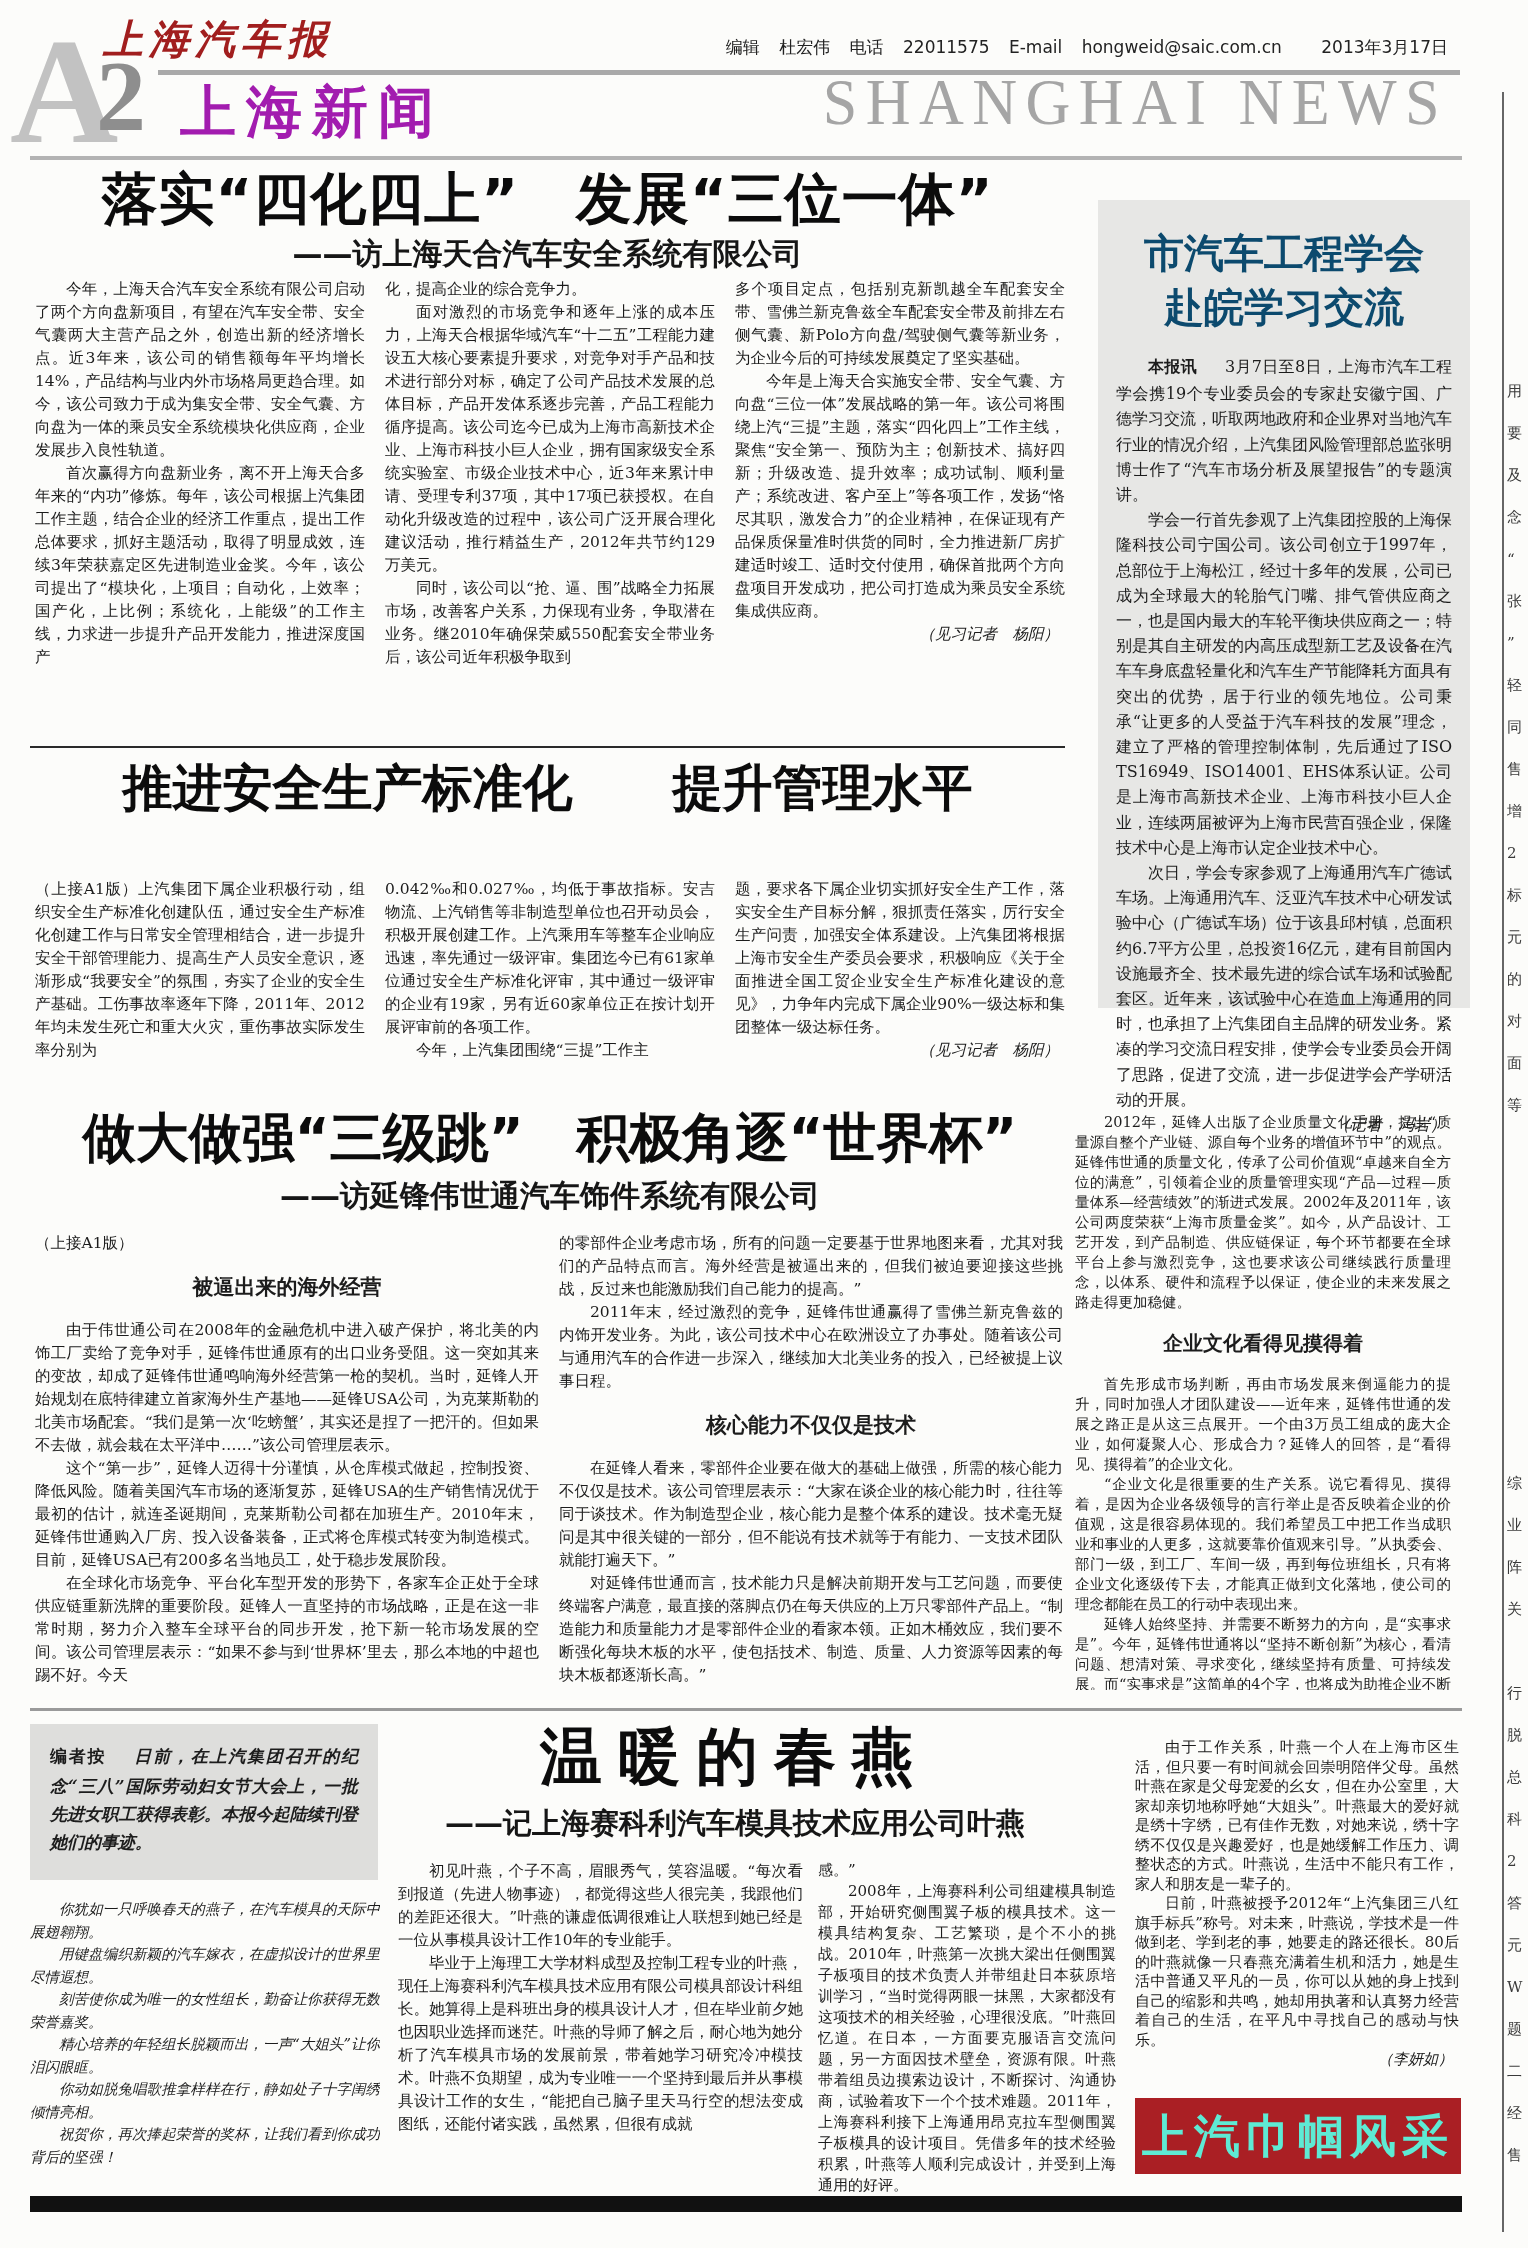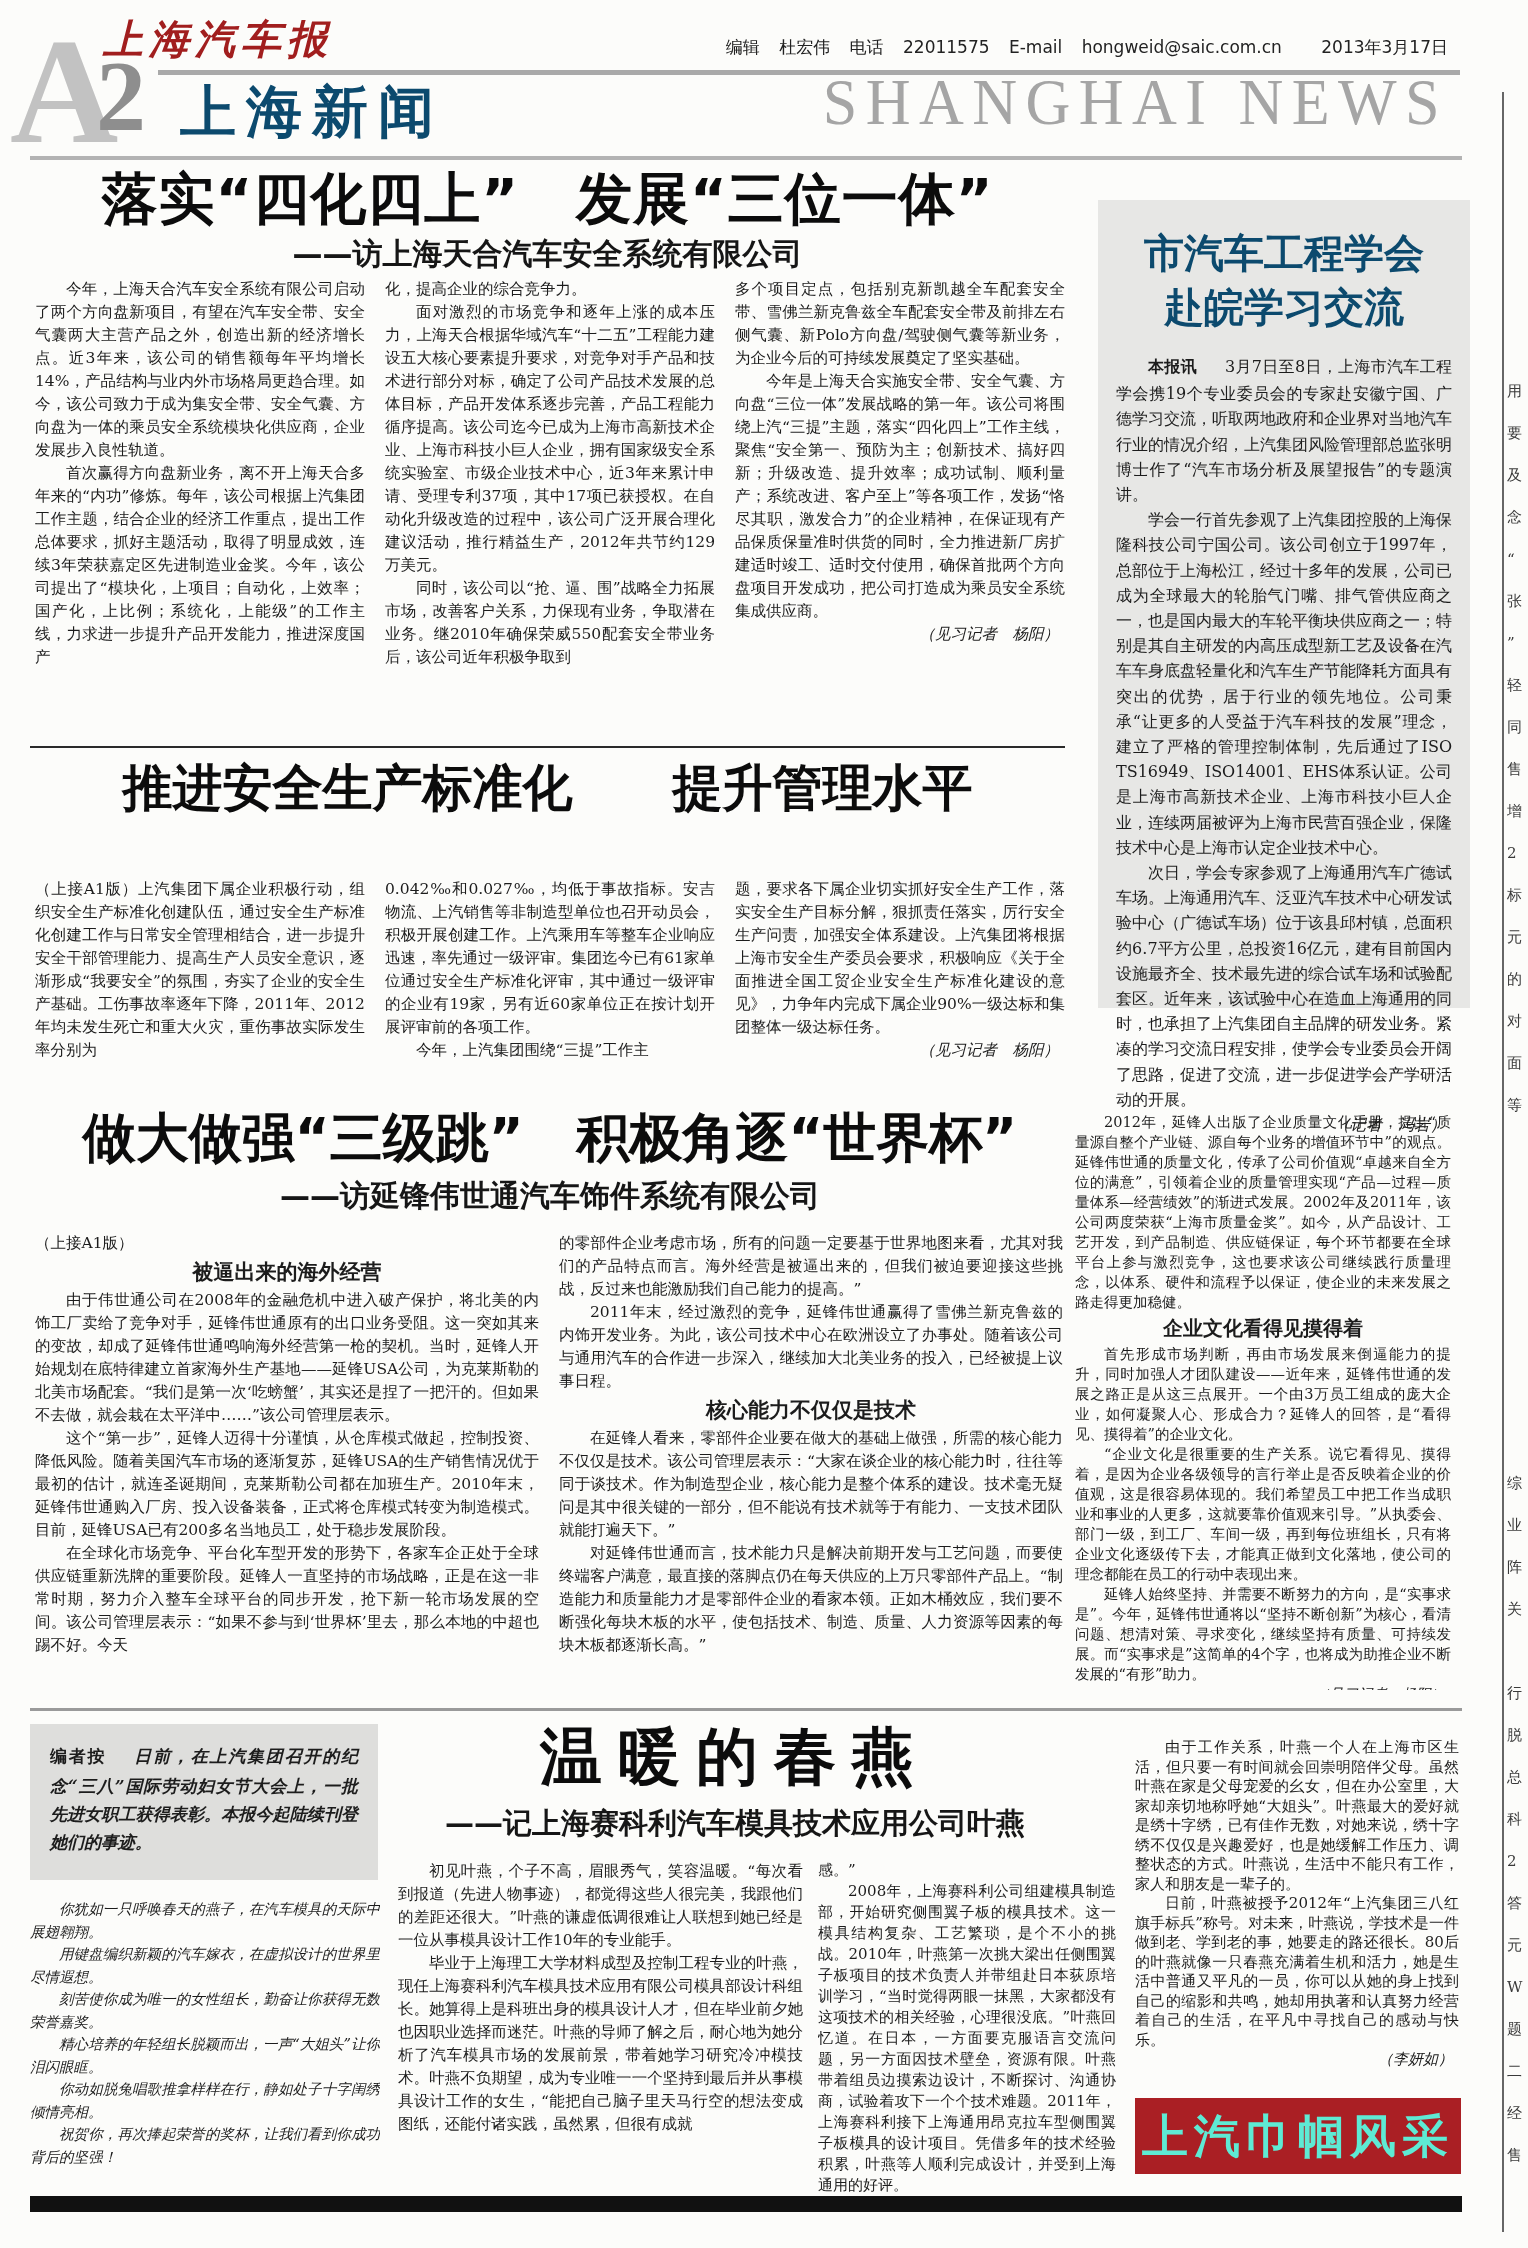--- a/index.html
+++ b/index.html
@@ -12,21 +12,21 @@
   .info-line{left:690px;top:36px;width:758px;text-align:right;font-size:17px;color:#222;
              font-family:"DejaVu Sans","Liberation Sans",sans-serif;white-space:nowrap;}
   .info-line span{margin-left:14px;}
   .info-line .date{margin-left:34px;}
   .rule1{left:158px;top:70px;width:1302px;height:5px;background:#a9a9a9;}
   .rule2{left:30px;top:156px;width:1432px;height:4px;background:#b3b3b3;}
   .bigA{left:10px;top:16px;font-family:"Liberation Serif",serif;font-weight:bold;
         font-size:150px;line-height:1;color:#c2c2c2;}
   .num2{left:96px;top:46px;font-family:"Liberation Serif",serif;font-weight:bold;
         font-size:100px;line-height:1;color:#8e8e8e;}
-  .sec-cn{left:180px;top:78px;font-size:56px;font-weight:bold;letter-spacing:10px;color:#0c4a6e;
+  .sec-cn{left:180px;top:78px;font-size:56px;font-weight:bold;letter-spacing:10px;color:#a21caf;
           font-family:"DejaVu Sans","Liberation Sans",sans-serif;line-height:1.2;}
   .sec-en{left:620px;top:64px;width:828px;text-align:right;font-size:66px;color:#a5a5a5;
           font-family:"Liberation Serif",serif;letter-spacing:9px;transform:scaleX(.94);transform-origin:right;}
   
   .headline{text-align:center;font-family:"DejaVu Sans","Liberation Sans",sans-serif;
             font-weight:bold;color:#0c0c0c;line-height:1.12;}
   .subtitle{text-align:center;font-family:"DejaVu Sans","Liberation Sans",sans-serif;
             font-weight:600;color:#161616;}
   .h1a{left:30px;top:168px;width:1035px;font-size:56px;letter-spacing:1px;}
   .s1a{left:30px;top:234px;width:1035px;font-size:30px;}
@@ -34,21 +34,21 @@
   .s2a{left:30px;top:822px;width:1035px;font-size:28px;}
   .h3a{left:30px;top:1108px;width:1040px;font-size:53px;}
   .s3a{left:30px;top:1176px;width:1040px;font-size:30px;}
   .h4a{left:390px;top:1722px;width:690px;font-size:62px;letter-spacing:16px;}
   .s4a{left:390px;top:1804px;width:690px;font-size:29px;}
   
   .cols{display:flex;}
   .col{overflow:hidden;}
   .para{margin:0;text-indent:2em;text-align:justify;font-size:15.5px;line-height:23px;}
   .cont{text-indent:0;}
-  .colhead{margin:1px 0;text-indent:0;text-align:center;font-weight:bold;font-size:21px;line-height:32px;
+  .colhead{margin:16px 0;text-indent:0;text-align:center;font-weight:bold;font-size:21px;line-height:32px;
            font-family:Liberation Sans, sans-serif;}
   .byline{text-indent:0;text-align:right;font-style:italic;padding-right:6px;}
   .lead{font-family:Liberation Mono, monospace;margin-right:28px;font-style:normal;}
   .c1{left:35px;top:278px;width:1030px;height:436px;gap:20px;}
   .c1 .col{width:330px;}
   .c2{left:35px;top:878px;width:1030px;height:220px;gap:20px;}
   .c2 .col{width:330px;}
   .c3{left:35px;top:1232px;width:1028px;height:458px;gap:20px;}
   .c3 .col{width:504px;}
   .col-r3{left:1075px;top:1112px;width:376px;height:578px;}

